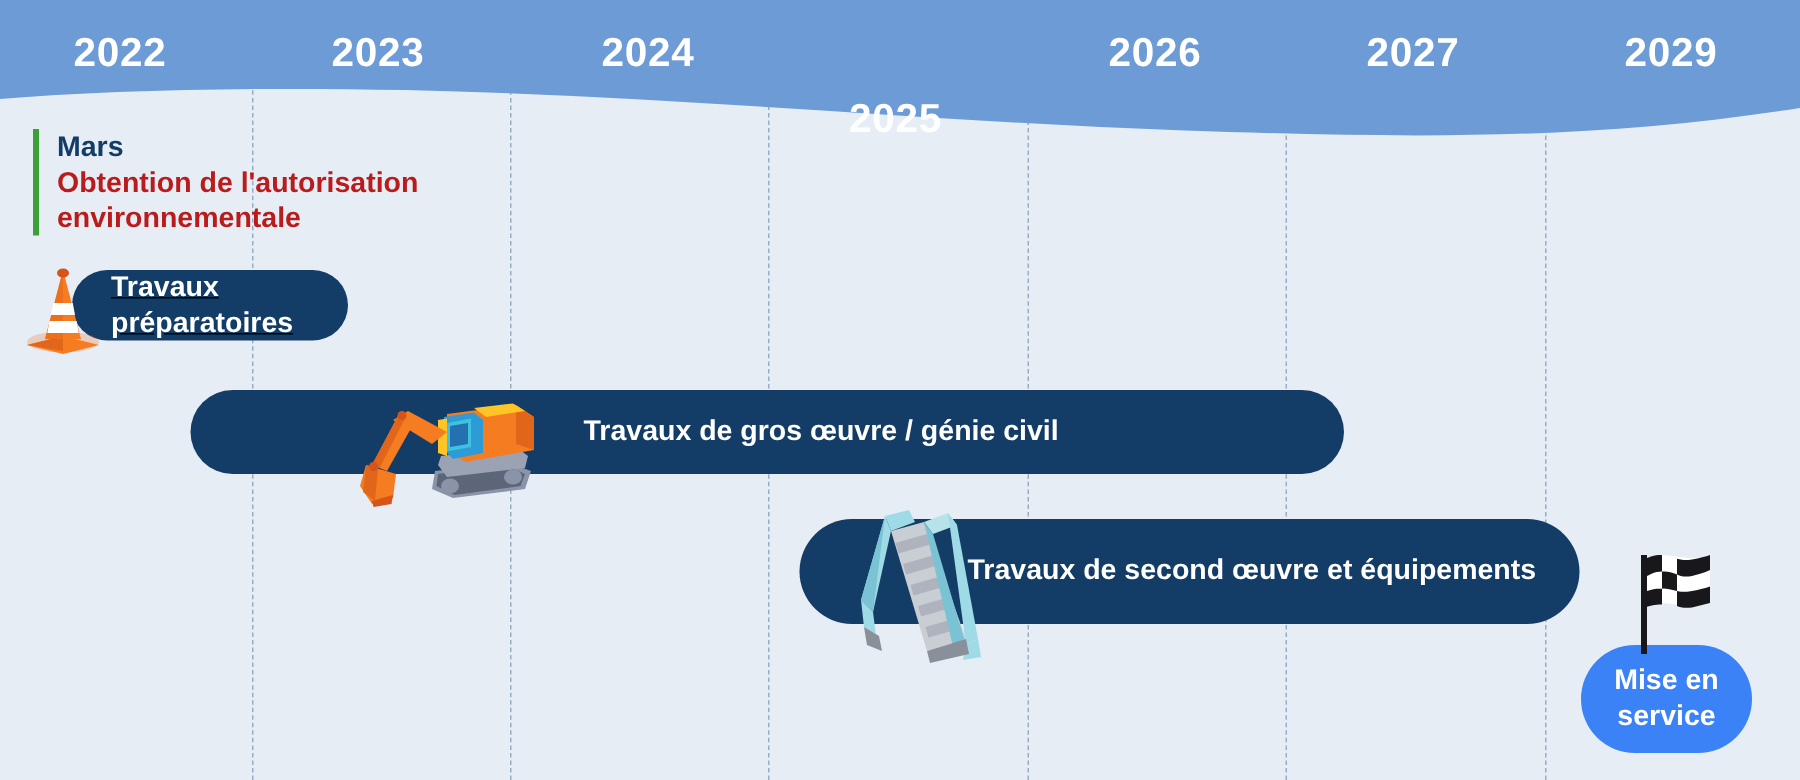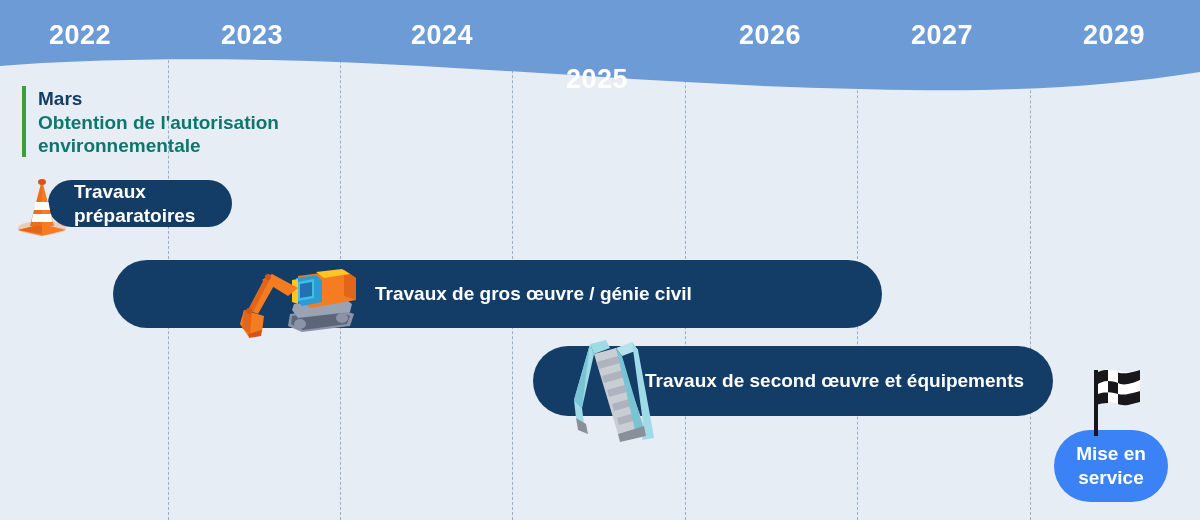--- a/index.html
+++ b/index.html
@@ -72,21 +72,21 @@
     padding-left: 12px;
     border-left: 4px solid #3aa037;
   }
   .milestone-month {
     color: #133d66;
     font-size: 19px;
     font-weight: bold;
     line-height: 25px;
   }
   .milestone-desc {
-    color: #0f766e;
+    color: #b91c1c;
     font-size: 19px;
     font-weight: bold;
     line-height: 23px;
     max-width: 300px;
   }
 
   
   .bar {
     position: absolute;
     background: #133d66;
@@ -102,28 +102,29 @@
     line-height: 24px;
     position: relative;
     z-index: 3;
   }
 
   .bar-prep {
     left: 48px;
     top: 180px;
     width: 184px;
     height: 47px;
+    text-decoration: underline;
   }
   .bar-prep .bar-label { margin-left: 26px; }
 
   .bar-gros {
-    left: 113px;
+    left: 127px;
     top: 260px;
     width: 769px;
-    height: 68px;
+    height: 56px;
   }
   .bar-gros .bar-label { margin-left: 262px; }
 
   .bar-second {
     left: 533px;
     top: 346px;
     width: 520px;
     height: 70px;
   }
   .bar-second .bar-label { margin-left: 112px; }
@@ -175,21 +176,21 @@
 
   <div class="header-band">
     <svg width="1200" height="95" viewBox="0 0 1200 95">
       <path d="M0,0 L1200,0 L1200,72 C1060,94 940,92 790,87 C620,81 450,64 270,60 C170,58 70,60 0,66 Z" fill="#6c9bd6"></path>
     </svg>
   </div>
 
   <div class="year-row">
     <div class="year" style="left:-6px;">2022</div>
     <div class="year" style="left:166px;">2023</div>
-    <div class="year" style="left:356px;">2024</div>
+    <div class="year" style="left:346px;">2024</div>
     <div class="year" style="left:511px;margin-top:44px;">2025</div>
     <div class="year" style="left:684px;">2026</div>
     <div class="year" style="left:856px;">2027</div>
     <div class="year" style="left:1028px;">2029</div>
   </div>
 
   <div class="milestone">
     <div class="milestone-month">Mars</div>
     <div class="milestone-desc">Obtention de l'autorisation environnementale</div>
   </div>

